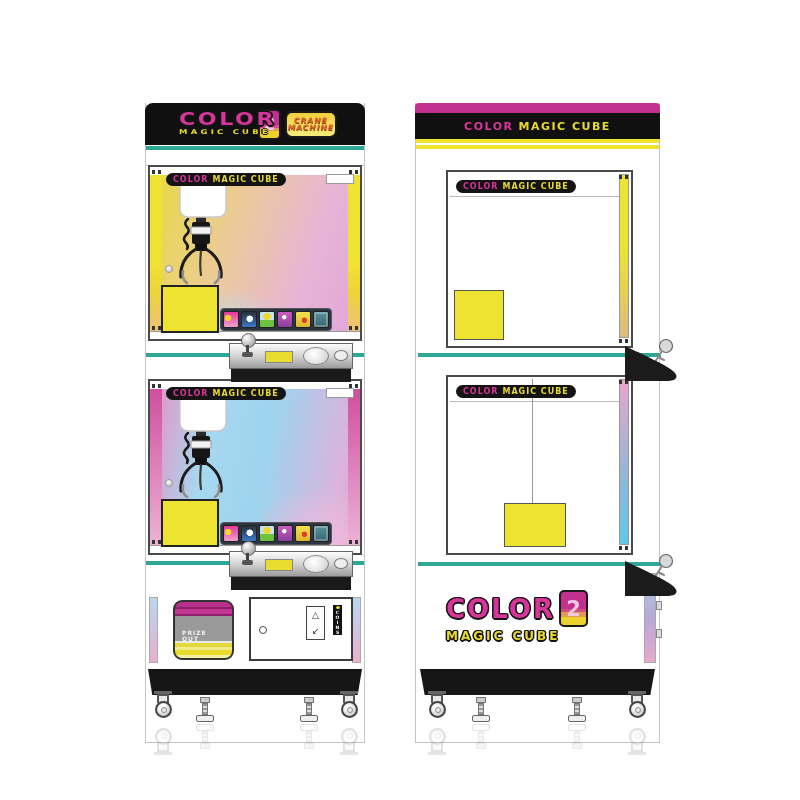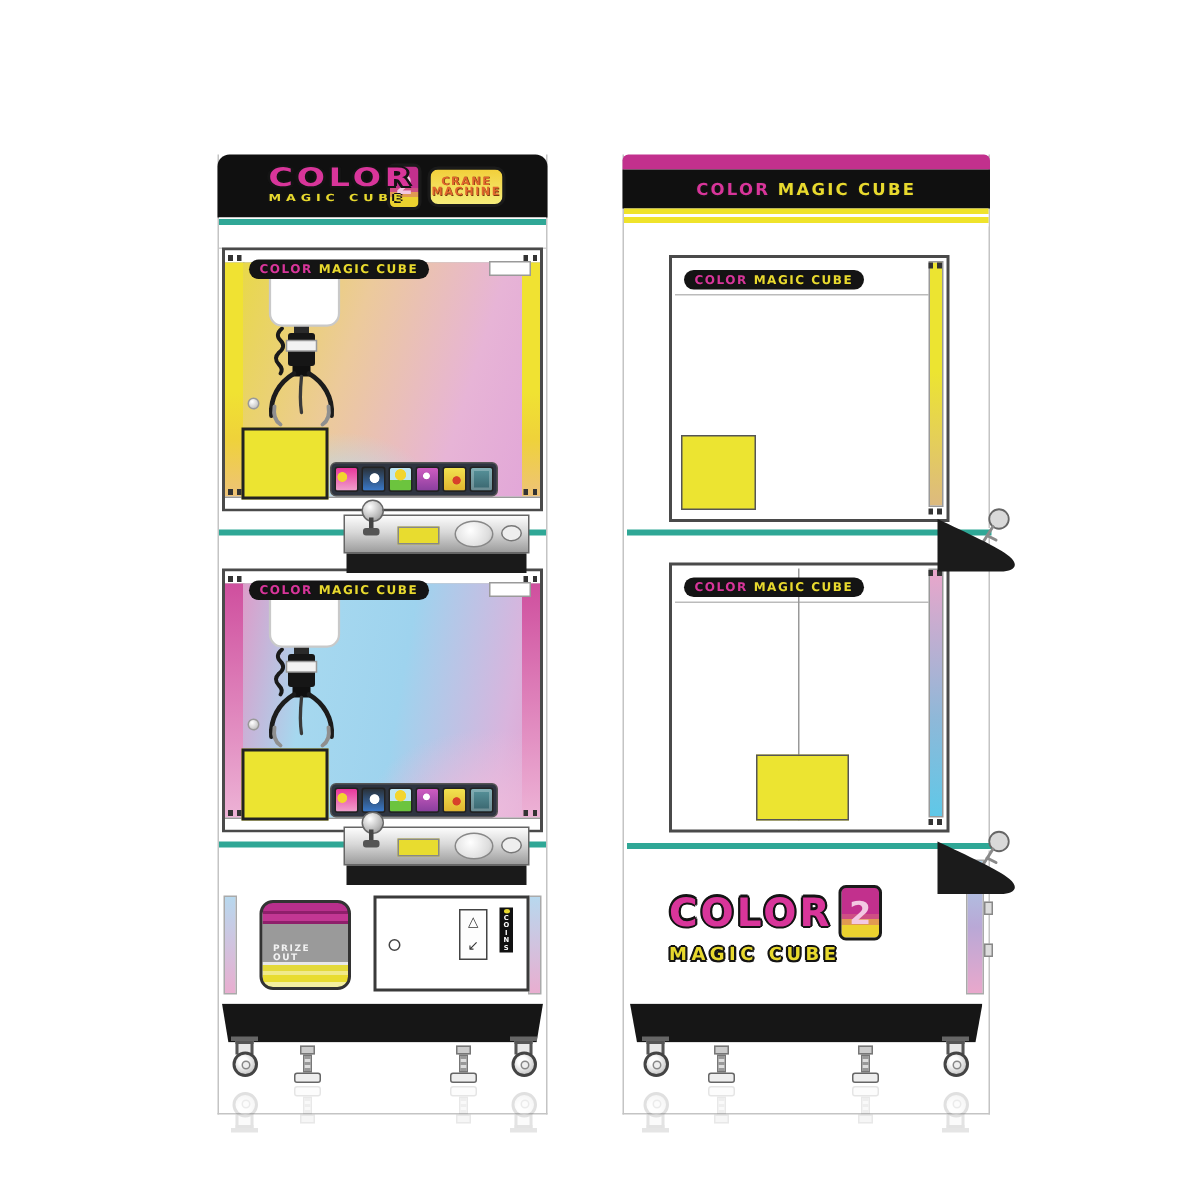--- a/index.html
+++ b/index.html
@@ -25,21 +25,21 @@
   
   .front{left:145px;top:103px;width:220px;height:640px;border:1px solid #c4c4c4;border-top:none;box-sizing:border-box;}
   .f-marquee{position:absolute;left:-1px;top:0;width:220px;height:42px;background:#101010;
              border-radius:8px 8px 0 0;display:flex;align-items:center;justify-content:center;gap:4px;padding:0 4px;box-sizing:border-box;}
   .fm-left{display:flex;flex-direction:column;align-items:flex-start;transform:scaleX(1.3);transform-origin:left center;margin-left:6px;}
   .fm-color{font-weight:bold;font-size:17px;line-height:15px;letter-spacing:2px;}
   .fm-magic{font-weight:bold;font-size:6.5px;letter-spacing:2.5px;margin-top:1px;}
   .fm-badge{width:19px;height:27px;font-size:17px;flex:none;}
   .fm-crane{width:52px;height:27px;flex:none;border:2px solid #1a1a1a;border-radius:7px;
             background:linear-gradient(180deg,#f2cf3a,#f5ec7a);display:flex;flex-direction:column;
-            align-items:center;justify-content:center;line-height:1;box-sizing:border-box;}
+            align-items:center;justify-content:center;line-height:1;box-sizing:border-box;font-style:italic;}
   .fm-crane span{font-weight:bold;font-size:7.5px;letter-spacing:1px;color:#e0662c;
                  text-shadow:0.5px 0.5px 0 #7a3a10;}
   .tealline{position:absolute;left:0;width:100%;height:4px;background:#2fa796;
             box-shadow:0 1px 0 #fff,0 -1px 0 #fff;}
   .f-teal-top{top:43px;}
   .f-topband{position:absolute;left:0;top:47px;width:100%;height:15px;background:#fff;border-bottom:1px solid #cfcfcf;}
 
   .window{position:absolute;left:2px;width:214px;height:176px;border:2px solid #4a4a4a;box-sizing:border-box;background:#fff;}
   .w1{top:62px;}
   .w2{top:276px;}

